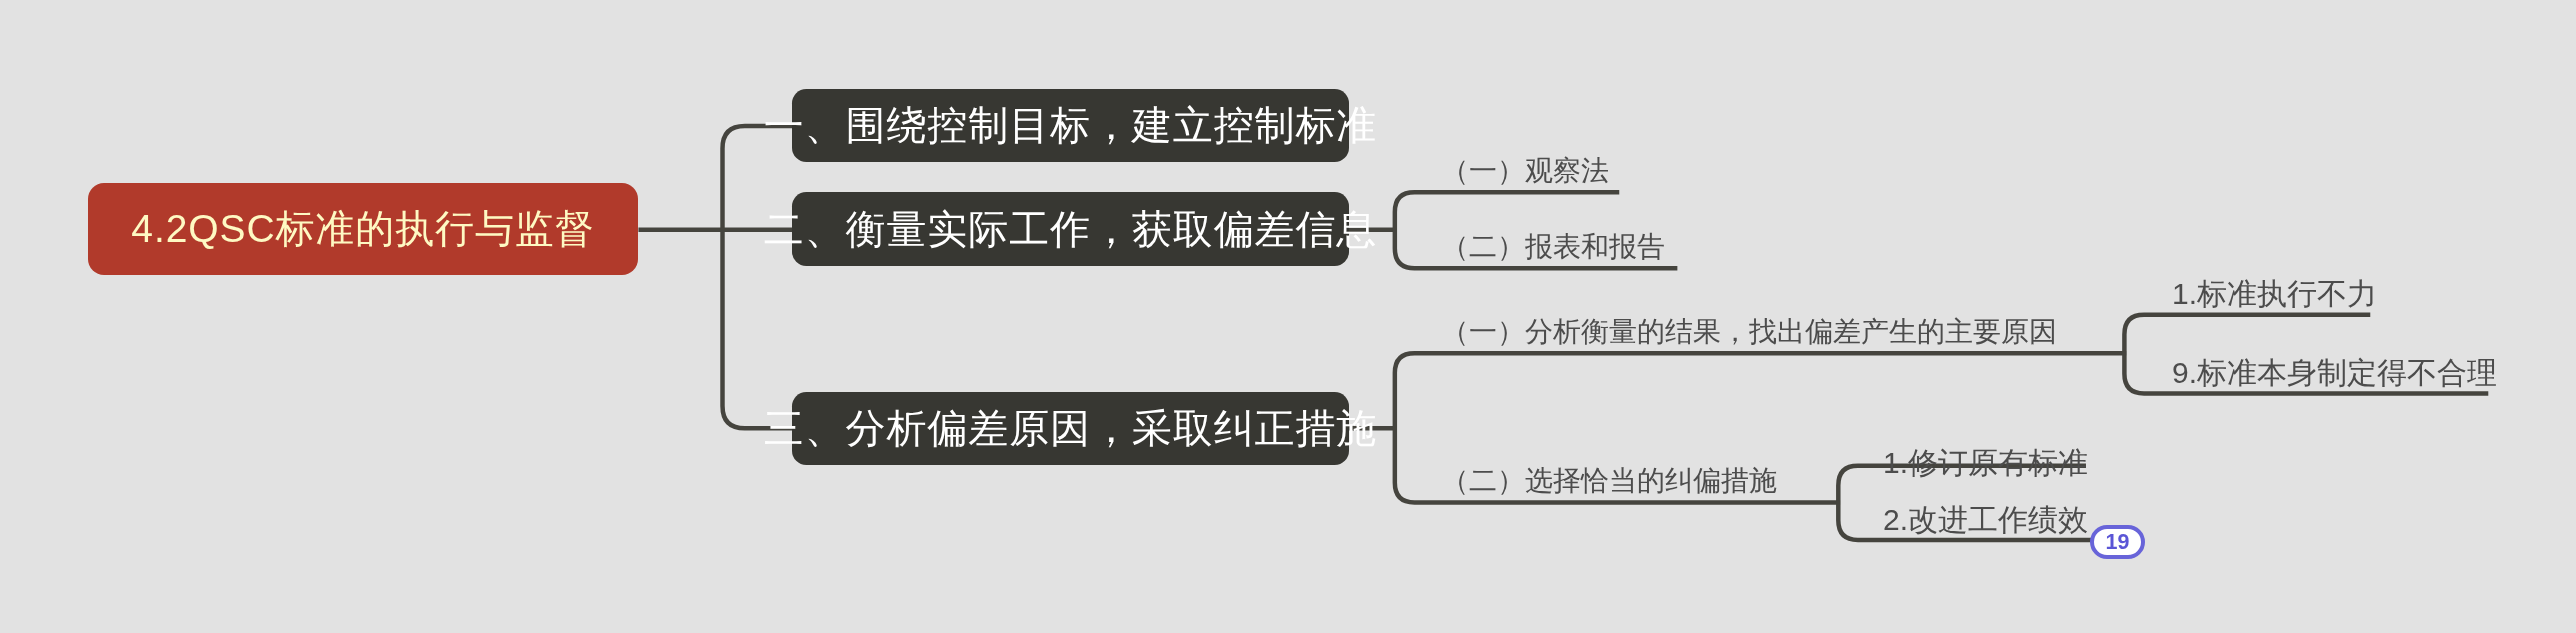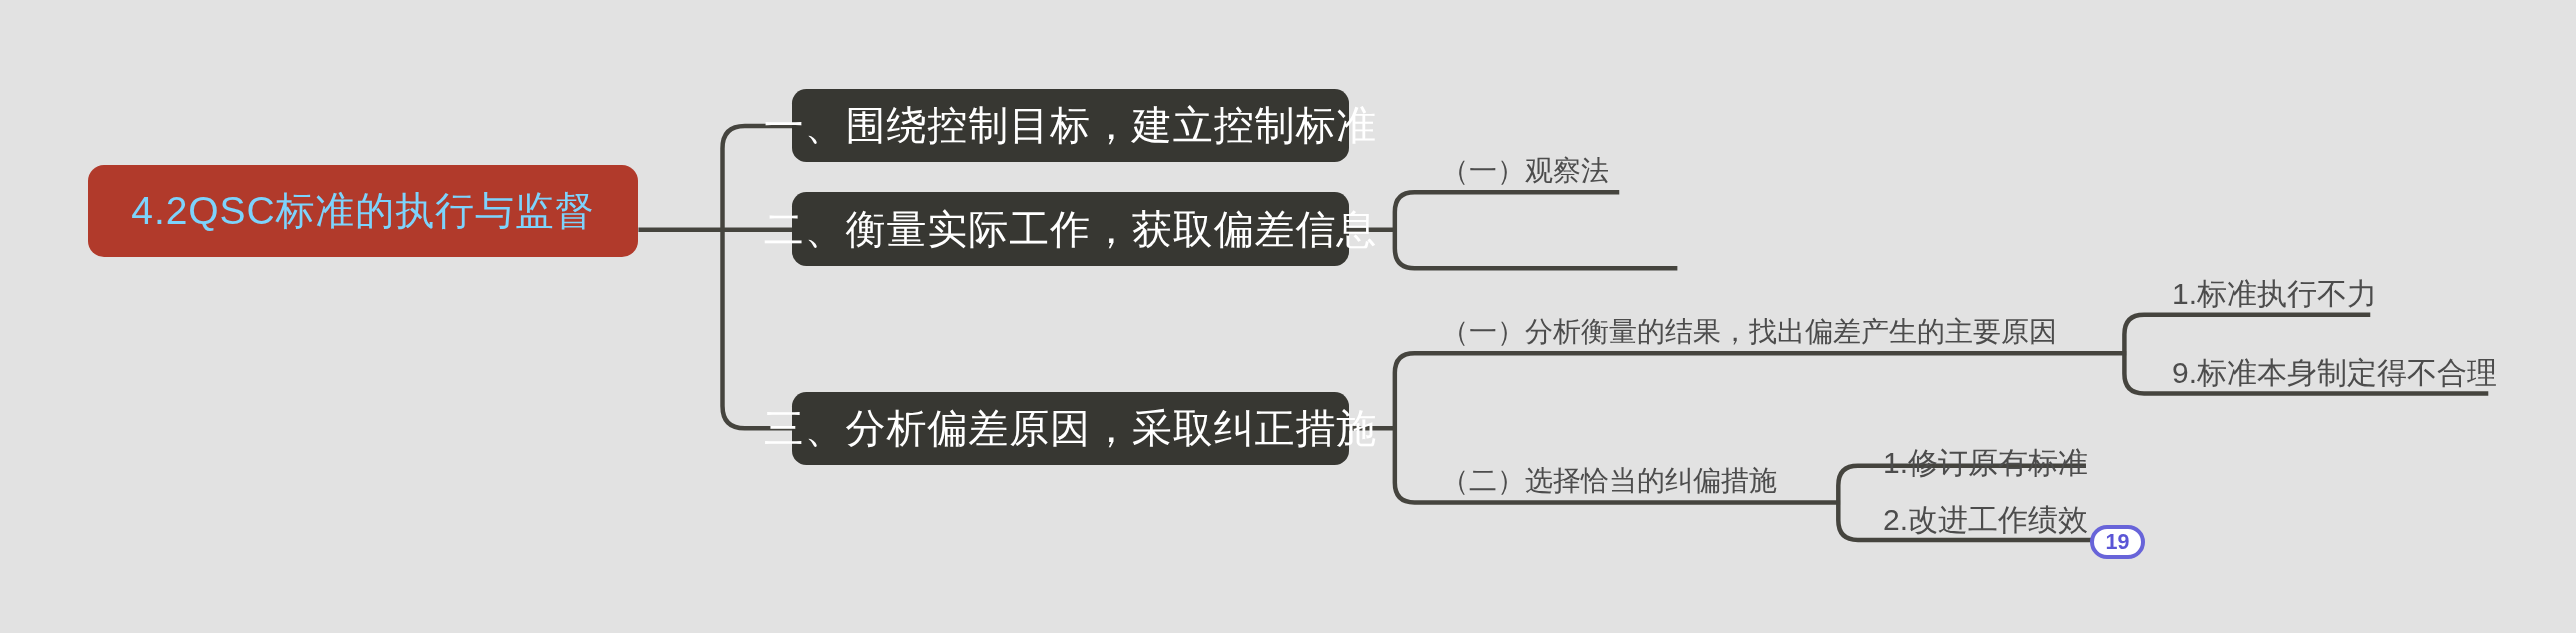--- a/index.html
+++ b/index.html
@@ -33,25 +33,25 @@
   .topic {
     position: absolute;
     display: flex;
     align-items: center;
     justify-content: center;
     box-sizing: border-box;
     white-space: nowrap;
     cursor: default;
   }
   .topic.root {
-    left: 88px;  top: 165px;
+    left: 88px;  top: 183px;
     width: 550px; height: 92px;
     background: #b13a2b;
     border-radius: 16px;
-    color: #7dd3fc;
+    color: #fef9c3;
     font-size: 39px;
     letter-spacing: 0.9px;
   }
   .topic.branch {
     left: 792px;
     width: 557px; height: 74px;
     background: #373732;
     border-radius: 14.3px;
     color: #ffffff;
     font-size: 40px;
@@ -121,20 +121,21 @@
   <div class="topic root">4.2QSC标准的执行与监督</div>
 
   <div class="topic branch b1">一、围绕控制目标，建立控制标准</div>
 
   <div class="topic branch b2">二、衡量实际工作，获取偏差信息</div>
 
   <div class="topic branch b3">三、分析偏差原因，采取纠正措施</div>
 
   <div class="leaf l3 c-b2c1">（一）观察法</div>
 
+  <div class="leaf l3 c-b2c2">（二）报表和报告</div>
 
   <div class="leaf l3 c-b3c1">（一）分析衡量的结果，找出偏差产生的主要原因</div>
 
   <div class="leaf l3 c-b3c2">（二）选择恰当的纠偏措施</div>
 
   <div class="leaf l4 c-b3c1a">1.标准执行不力</div>
 
   <div class="leaf l4 c-b3c1b">9.标准本身制定得不合理</div>
 
   <div class="leaf l4 c-b3c2a">1.修订原有标准</div>

